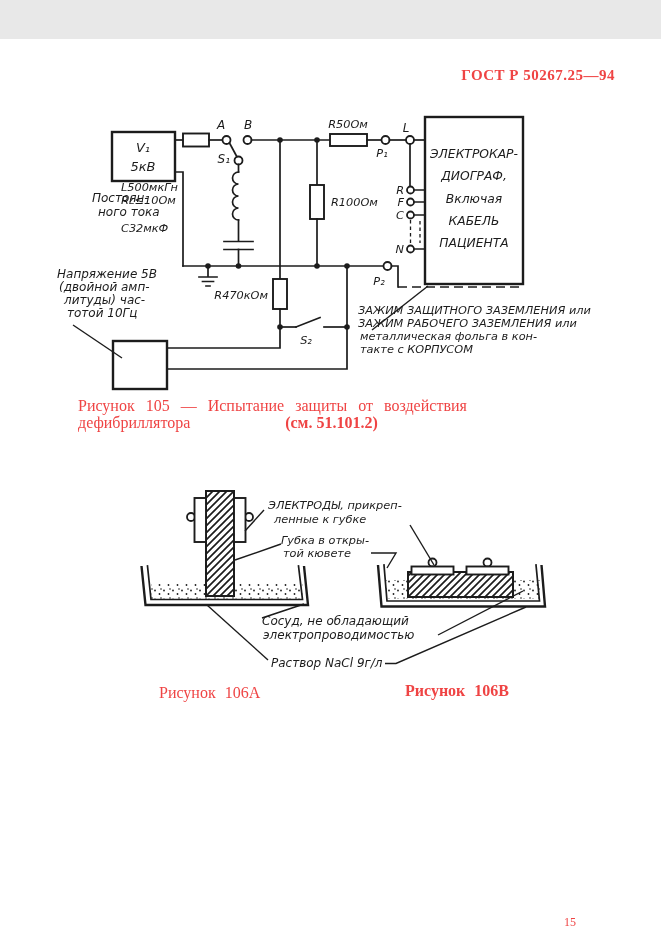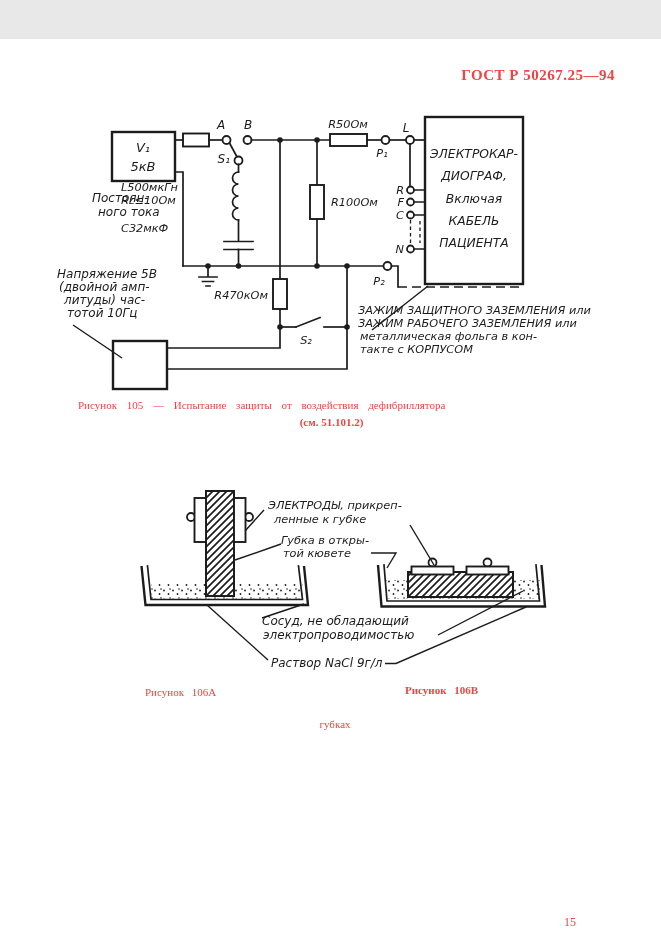--- a/index.html
+++ b/index.html
@@ -11,21 +11,21 @@
   .wire{stroke:#1c1c1c;stroke-width:1.7;fill:none;stroke-linecap:square;}
   .wire-bold{stroke:#1c1c1c;stroke-width:2.4;fill:none;}
   .comp{fill:#ffffff;stroke:#1c1c1c;stroke-width:1.9;}
   .dot{fill:#1c1c1c;stroke:none;}
   .node{fill:#ffffff;stroke:#1c1c1c;stroke-width:1.8;}
   .dash{stroke:#1c1c1c;stroke-width:1.7;fill:none;stroke-dasharray:9 5;}
   .dash-s{stroke:#1c1c1c;stroke-width:1.3;fill:none;stroke-dasharray:3.5 3;}
   .ptr{stroke:#1c1c1c;stroke-width:1.4;fill:none;}
   .hand{font-family:"DejaVu Sans",sans-serif;font-style:italic;fill:#1c1c1c;}
   .h11{font-size:11.3px;} .h12{font-size:12px;} .h13{font-size:13px;}
-  .cap{position:absolute;font-size:11px;line-height:17px;}
+  .cap{position:absolute;font-size:16px;line-height:17px;}
   .pgnum{position:absolute;left:540px;top:876px;width:60px;text-align:center;font-size:12px;}
 </style>
 </head>
 <body>
 
 <div class="page">
 
   <div class="hdr">ГОСТ Р 50267.25—94</div>
 
   <svg style="top:0" width="661" height="440" viewBox="0 0 661 440">
@@ -208,19 +208,18 @@
       <path class="ptr" d="M523,552 L438,596"></path>
       <text class="hand h12" x="262" y="586">Сосуд, не обладающий</text>
       <text class="hand h12" x="263" y="600">электропроводимостью</text>
 
       <path class="ptr" d="M207,566 L268,621"></path>
       <path class="ptr" d="M385,624.5 H396 L526,568"></path>
       <text class="hand h12" x="271" y="628">Раствор NaCl 9г/л</text>
     </g>
   </svg>
 
-  <div class="cap" style="left:145px;top:645px;word-spacing:5px;">Рисунок 106А</div>
+  <div class="cap" style="left:159px;top:645px;word-spacing:5px;">Рисунок 106А</div>
   <div class="cap" style="left:405px;top:643px;word-spacing:5px;font-weight:bold;">Рисунок 106В</div>
-  <div class="cap" style="left:240px;top:677px;width:190px;text-align:center;">губках</div>
 
   <div class="pgnum">15</div>
 
 </div>
 
 </body></html>

